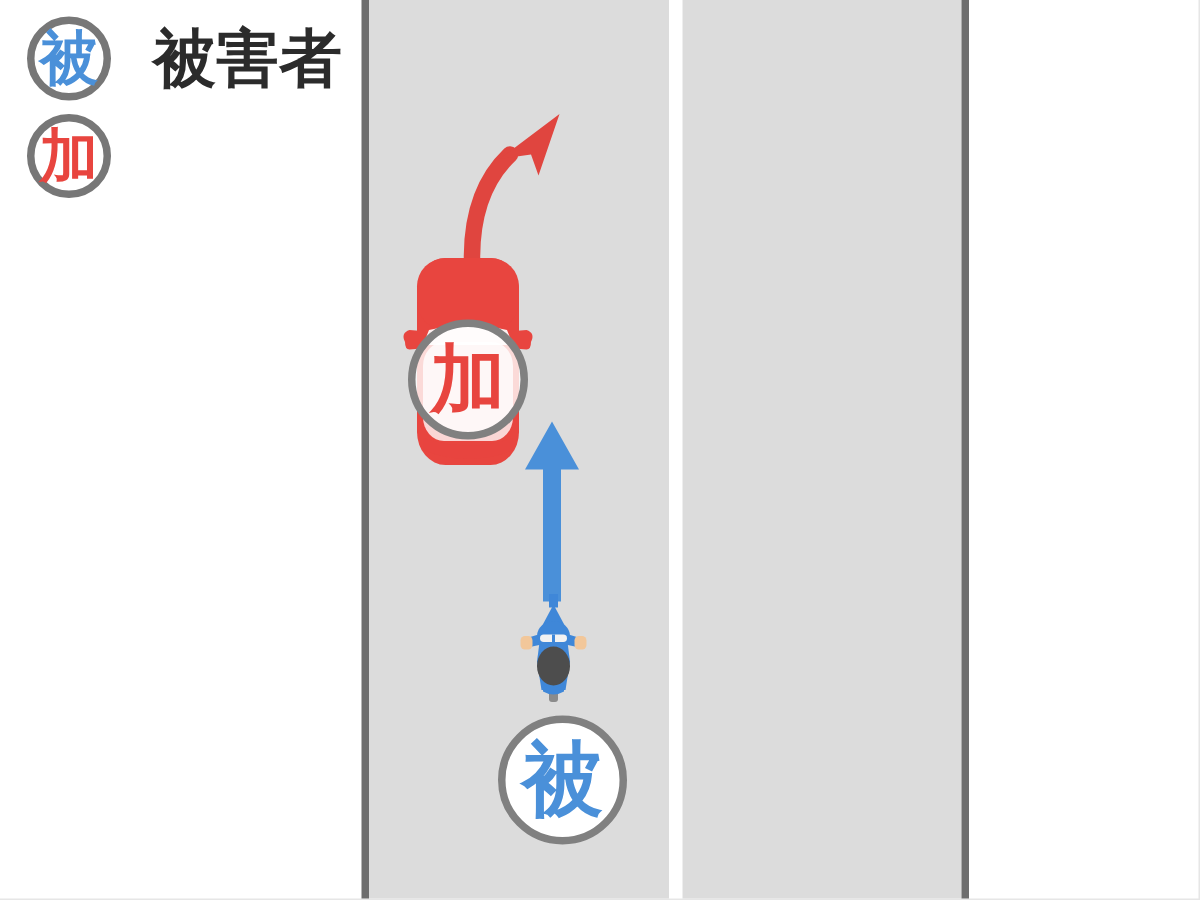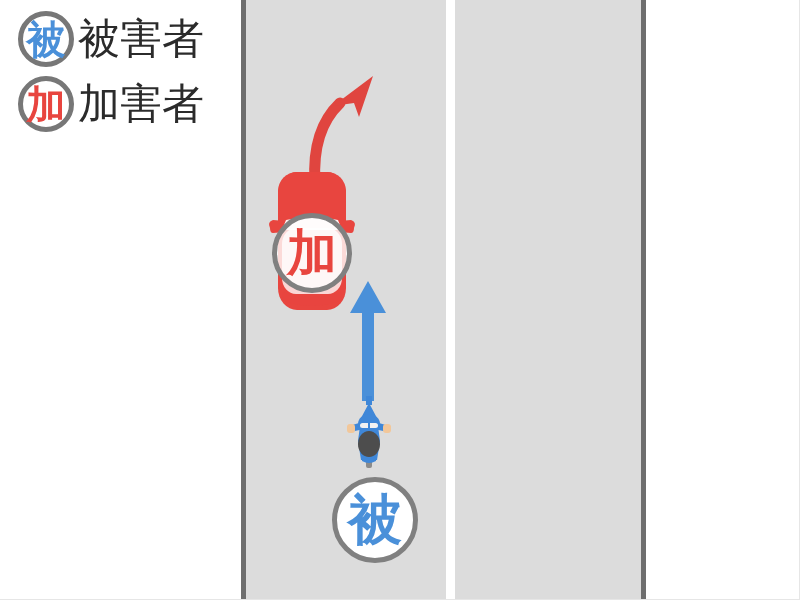--- a/index.html
+++ b/index.html
@@ -61,24 +61,24 @@
     align-items: center;
     justify-content: center;
     font-size: 39px;
     line-height: 1;
     font-weight: 700;
     letter-spacing: 0;
   }
   .legend-badge.victim { color: #4a90d9; }
   .legend-badge.offender { color: #e8453f; }
   .legend-label {
-    margin-left: 4px;
+    margin-left: 28px;
     font-size: 42px;
     line-height: 1;
-    font-weight: 400;
+    font-weight: 700;
     color: #2b2b2b;
     white-space: nowrap;
   }
 
   
   .marker {
     position: absolute;
     border-radius: 50%;
     border: 5px solid #808080;
     box-sizing: border-box;
@@ -117,21 +117,20 @@
 
   <div class="legend">
 
     <div class="legend-row" style="left:18px; top:11px;">
       <div class="legend-badge victim">被</div>
       <div class="legend-label">被害者</div>
     </div>
 
     <div class="legend-row" style="left:18px; top:76px;">
       <div class="legend-badge offender">加</div>
-      <div class="legend-label">加害者</div>
     </div>
 
   </div>
 
   <div class="vehicle" style="left:300px; top:70px; width:90px; height:115px;">
     <svg width="90" height="115" viewBox="0 0 90 115" aria-hidden="true">
       <path d="M 15 112
                C 13 80, 20 52, 40 33" fill="none" stroke="#e0453f" stroke-width="11" stroke-linecap="round"></path>
       <polygon points="33,36 73,6 59,47 54,33" fill="#e0453f"></polygon>
     </svg>

